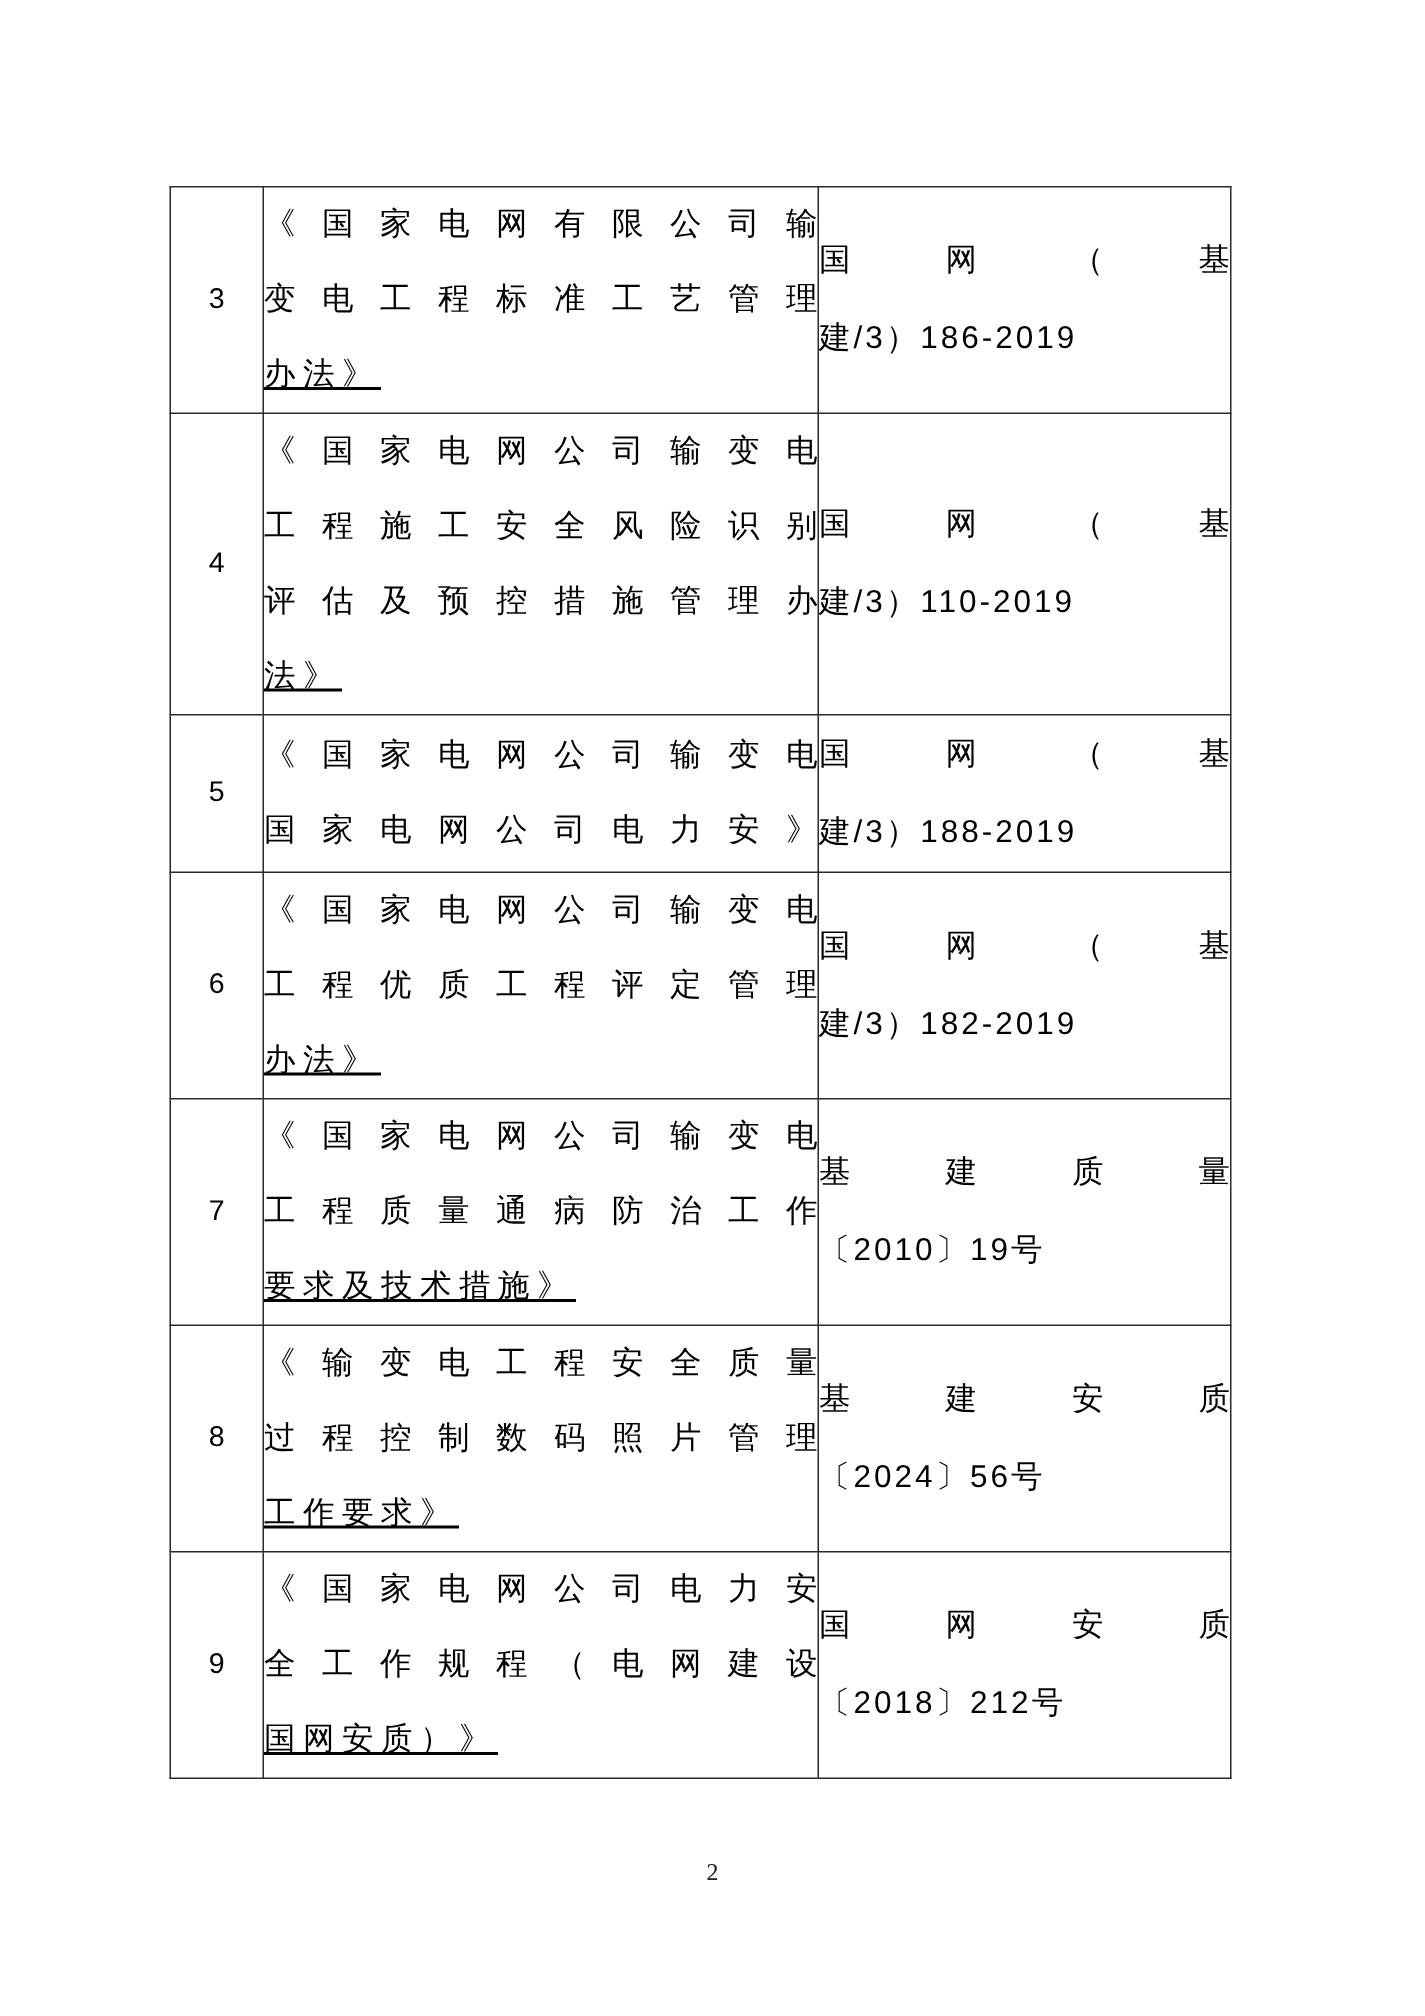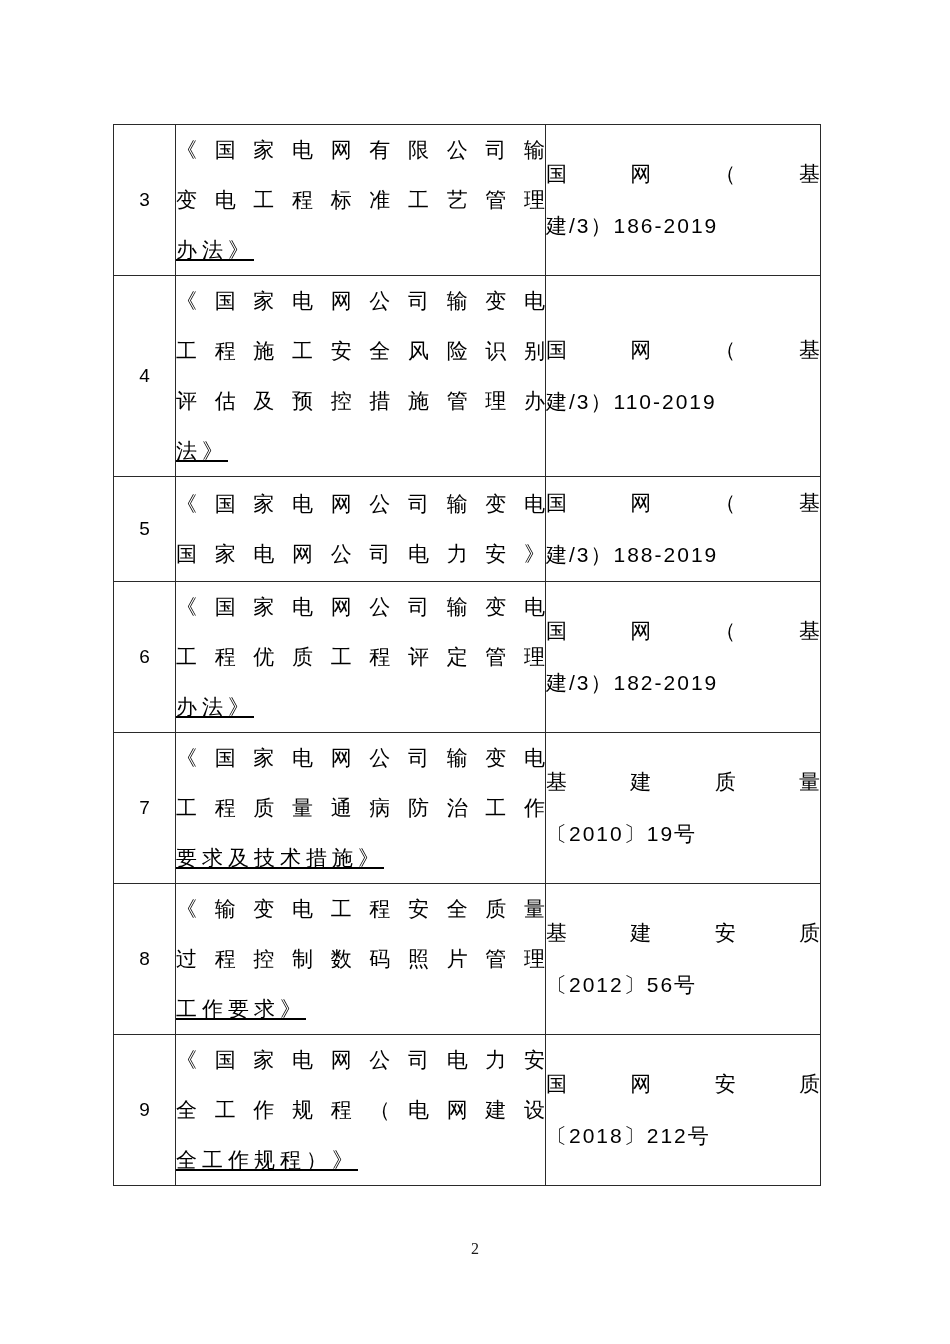--- a/index.html
+++ b/index.html
@@ -231,34 +231,34 @@
         <td class="cell-name">
           <div class="just-block">
             <span class="ln">《输变电工程安全质量</span>
             <span class="ln">过程控制数码照片管理</span>
             <span class="ln-last">工作要求》</span>
           </div>
         </td>
         <td class="cell-code">
           <div class="just-block">
             <span class="ln">基建安质</span>
-            <span class="ln-nat">〔2012〕56号</span>
+            <span class="ln-nat">〔2024〕56号</span>
           </div>
         </td>
       </tr>
 
       <tr>
         <td class="cell-index">
           <span>9</span>
         </td>
         <td class="cell-name">
           <div class="just-block">
             <span class="ln">《国家电网公司电力安</span>
             <span class="ln">全工作规程（电网建设</span>
-            <span class="ln-last">全工作规程）》</span>
+            <span class="ln-last">国网安质）》</span>
           </div>
         </td>
         <td class="cell-code">
           <div class="just-block">
             <span class="ln">国网安质</span>
             <span class="ln-nat">〔2018〕212号</span>
           </div>
         </td>
       </tr>
 

